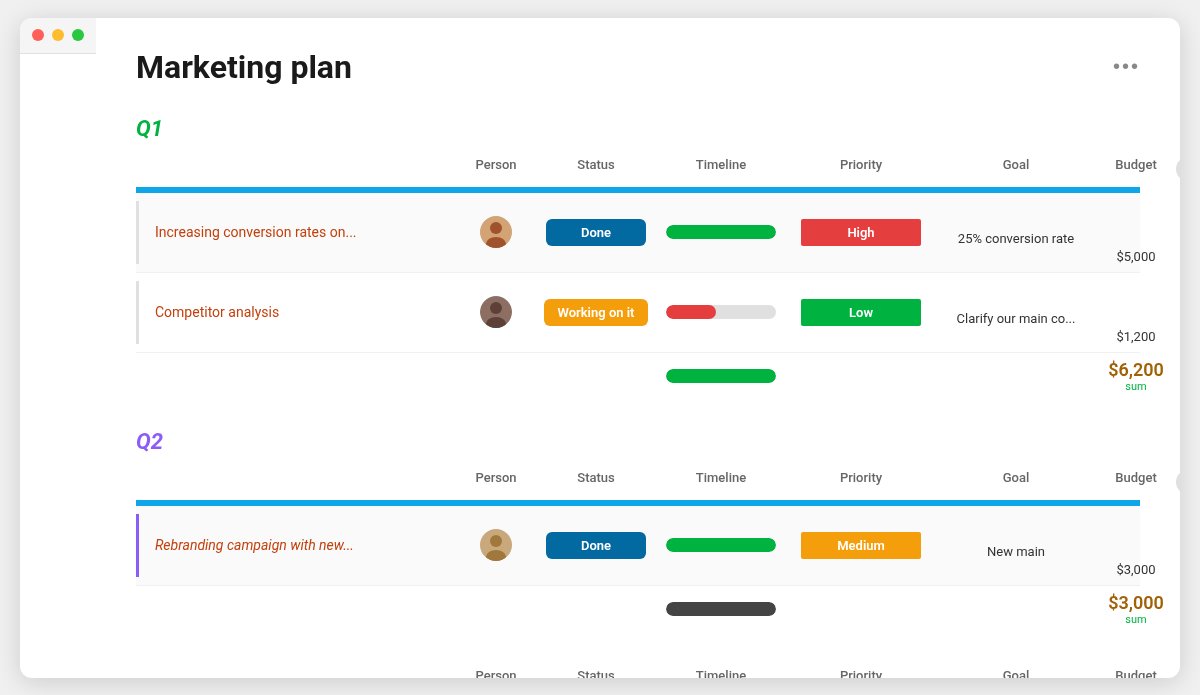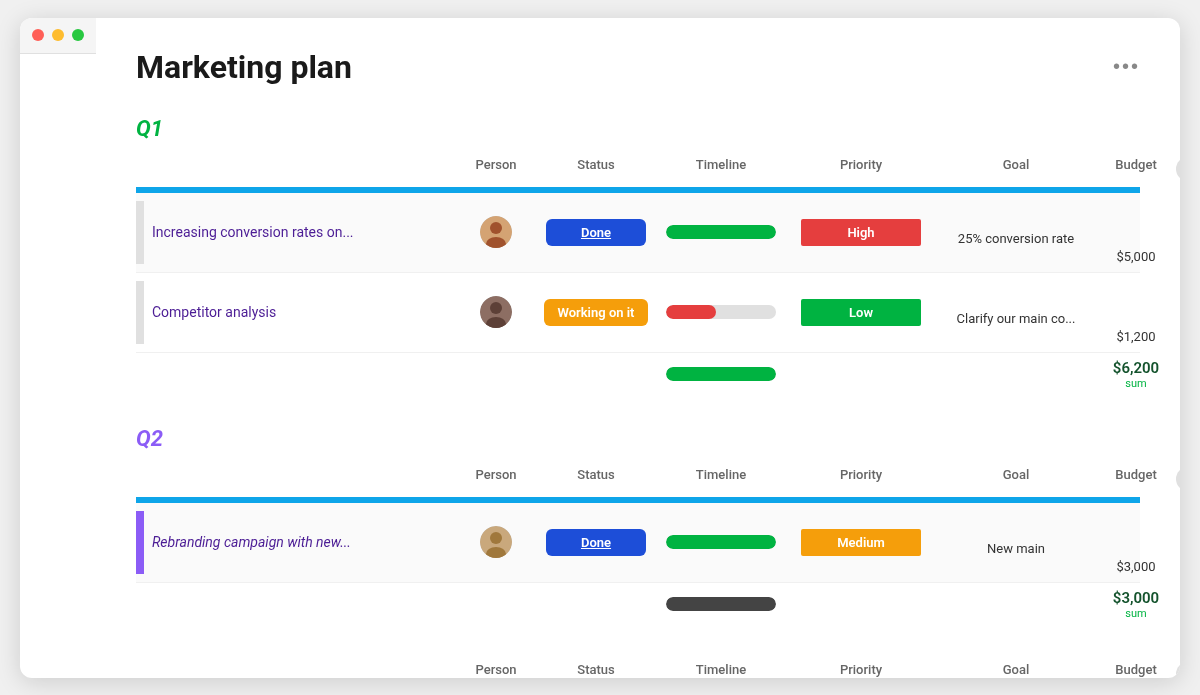--- a/index.html
+++ b/index.html
@@ -92,23 +92,23 @@
       display: grid;
       grid-template-columns: 320px 80px 120px 130px 150px 160px 80px 36px;
       align-items: center;
       padding: 8px 0;
       border-bottom: 1px solid #f0f0f0;
       background: #fafafa;
     }
     .table-row:nth-child(odd) { background: #fff; }
     .row-name {
       font-size: 14px;
-      color: #4c1d95;
-      padding-left: 8px;
-      border-left: 8px solid #14532d;
+      color: #c2410c;
+      padding-left: 16px;
+      border-left: 3px solid #14532d;
       display: flex;
       align-items: center;
       height: 100%;
     }
     .row-name.q1-item1 { border-left-color: #e0e0e0; }
     .row-name.q1-item2 { border-left-color: #e0e0e0; }
     .row-name.q2-item1 { border-left-color: #8b5cf6; font-style: italic; }
     .row-name.q3-item1 { border-left-color: #f59e0b; }
     .col-center { display: flex; justify-content: center; align-items: center; }
     .avatar {
@@ -121,21 +121,21 @@
     .avatar svg { width: 32px; height: 32px; }
     .status-badge {
       padding: 6px 14px;
       border-radius: 6px;
       font-size: 13px;
       font-weight: 600;
       color: white;
       min-width: 100px;
       text-align: center;
     }
-    .status-done { background: #1d4ed8; text-decoration: underline; }
+    .status-done { background: #0369a1; }
     .status-working { background: #f59e0b; }
     .timeline-bar-container {
       display: flex;
       align-items: center;
       justify-content: center;
     }
     .timeline-track {
       width: 110px;
       height: 14px;
       background: #e0e0e0;
@@ -187,23 +187,23 @@
     .sum-row {
       display: grid;
       grid-template-columns: 320px 80px 120px 130px 150px 160px 80px 36px;
       padding: 6px 0;
       align-items: center;
     }
     .sum-value {
       text-align: center;
     }
     .sum-amount {
-      font-size: 15px;
+      font-size: 18px;
       font-weight: 600;
-      color: #14532d;
+      color: #a16207;
       display: block;
     }
     .sum-label {
       font-size: 11px;
       color: #00b341;
       display: block;
     }
     .sum-timeline { display: flex; justify-content: center; }
     .checkbox-cell {
       width: 16px; height: 16px;

